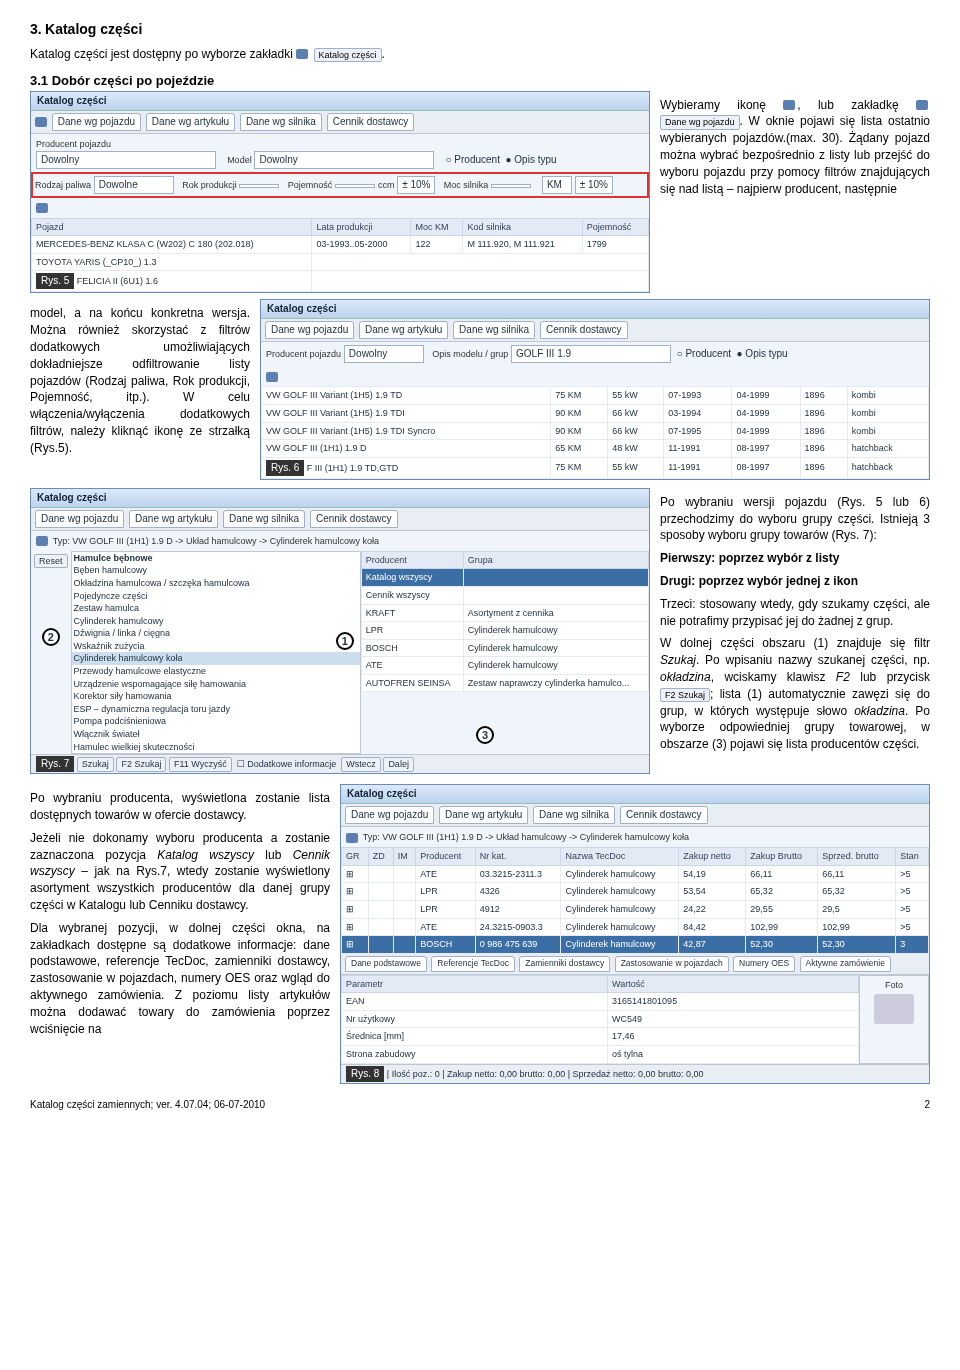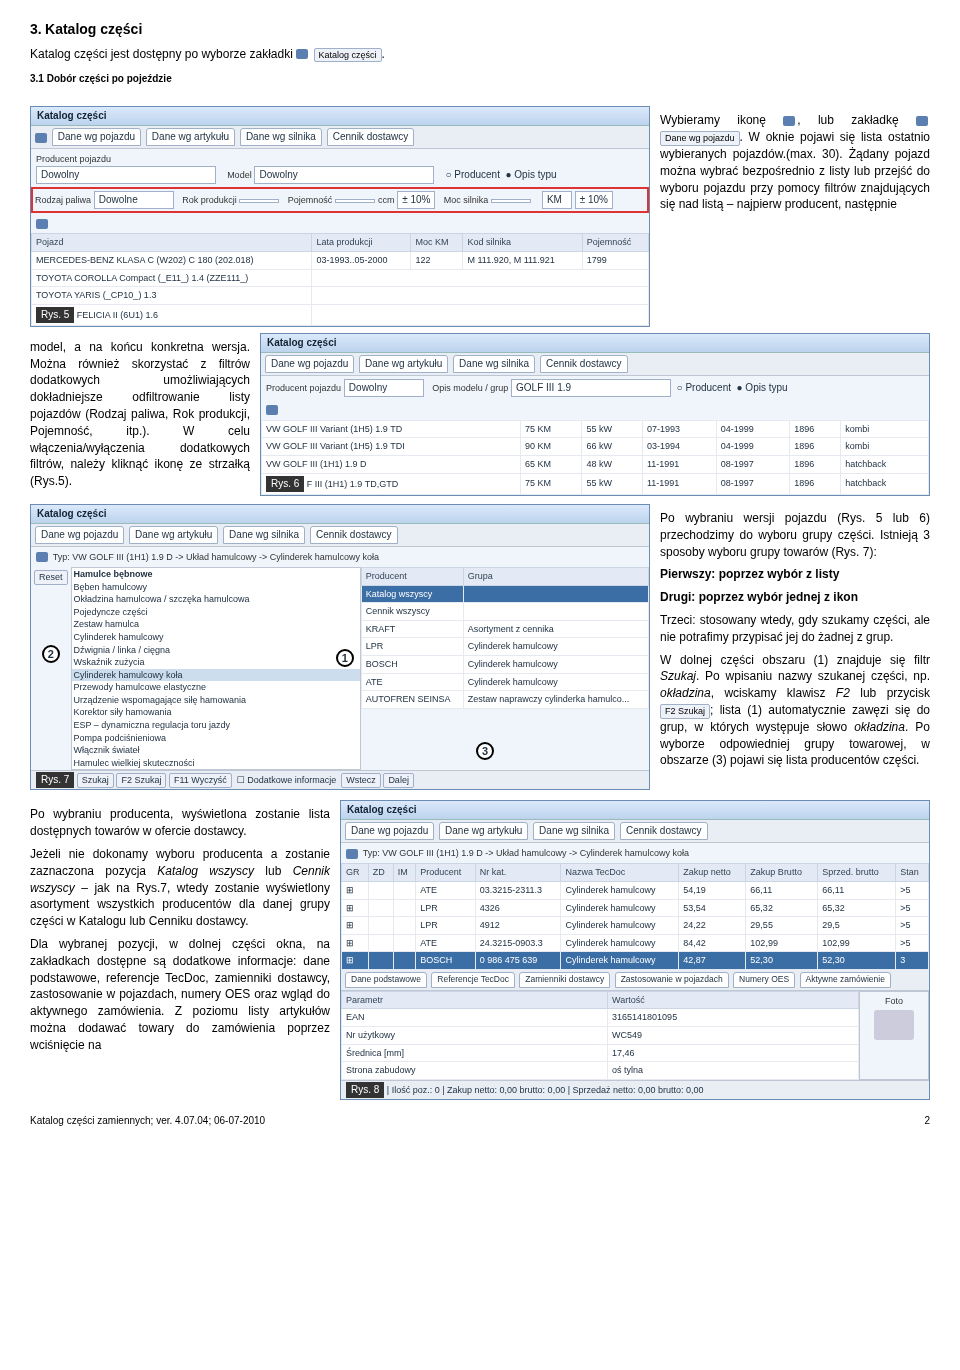--- a/index.html
+++ b/index.html
@@ -7,21 +7,21 @@
     font-family: Arial, Helvetica, sans-serif;
     font-size: 12px;
     color: #000;
     background: #fff;
     width: 960px;
     padding: 20px 30px;
     line-height: 1.4;
   }
   .section-title { font-size: 14px; font-weight: bold; margin-bottom: 5px; }
   .para { text-align: justify; margin: 6px 0; }
-  .subsection { font-size: 10px; font-weight: bold; margin: 10px 0 20px; }
+  .subsection { font-size: 13px; font-weight: bold; margin: 10px 0 0; }
   .ui-box {
     border: 1px solid #6b8cb5;
     background: #f0f5fb;
     font-size: 10px;
     color: #234;
     display: inline-block;
   }
   .ui-titlebar {
     background: linear-gradient(#dbe9fb, #bcd3ed);
     padding: 2px 6px;
@@ -196,24 +196,20 @@
           <th>Pojemność</th>
         </tr>
         <tr>
               <td>MERCEDES-BENZ KLASA C (W202) C 180 (202.018)</td>
               <td>03-1993..05-2000</td>
               <td>122</td>
               <td>M 111.920, M 111.921</td>
               <td>1799</td>
             </tr>
         <tr>
-              <td>TOYOTA COROLLA Compact (_E11_) 1.4 (ZZE111_)</td>
-              <td colspan="4"></td>
-            </tr>
-        <tr>
               <td>TOYOTA YARIS (_CP10_) 1.3</td>
               <td colspan="4"></td>
             </tr>
         <tr>
               <td><span class="fig-label">Rys. 5</span> <span>FELICIA II (6U1) 1.6</span></td>
               <td colspan="4"></td>
             </tr>
       </tbody>
         </table>
     </div>
@@ -259,20 +255,29 @@
               <td>07-1993</td>
               <td>04-1999</td>
               <td>1896</td>
               <td>kombi</td>
             </tr>
         <tr>
               <td>VW GOLF III Variant (1H5) 1.9 TDI</td>
               <td>90 KM</td>
               <td>66 kW</td>
               <td>03-1994</td>
+              <td>04-1999</td>
+              <td>1896</td>
+              <td>kombi</td>
+            </tr>
+        <tr>
+              <td>VW GOLF III Variant (1H5) 1.9 TDI Syncro</td>
+              <td>90 KM</td>
+              <td>66 kW</td>
+              <td>07-1995</td>
               <td>04-1999</td>
               <td>1896</td>
               <td>kombi</td>
             </tr>
         <tr>
               <td>VW GOLF III (1H1) 1.9 D</td>
               <td>65 KM</td>
               <td>48 kW</td>
               <td>11-1991</td>
               <td>08-1997</td>

